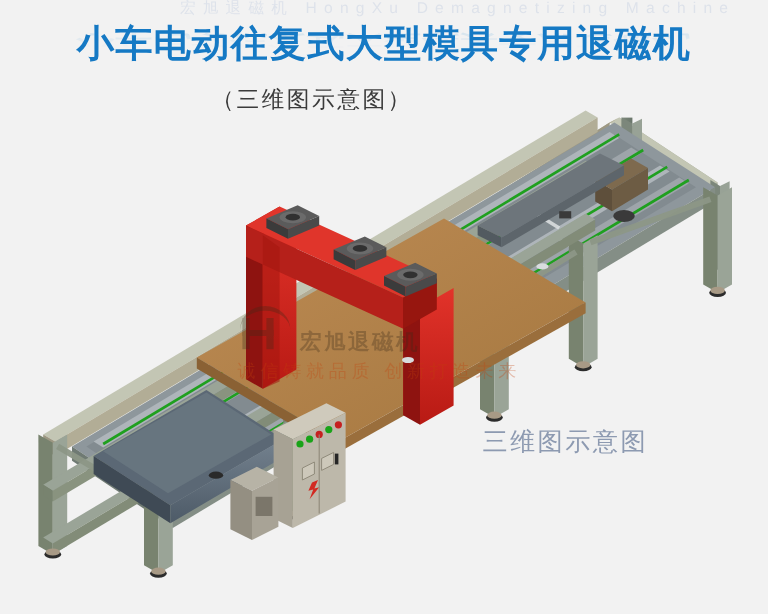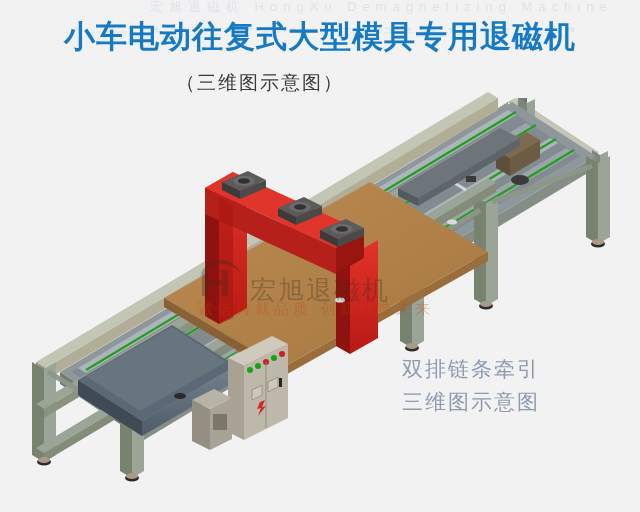--- a/index.html
+++ b/index.html
@@ -49,21 +49,21 @@
   .wm-logo{width:46px;height:40px;position:relative;flex:0 0 auto;}
   .wm-logo .bar{position:absolute;background:#3a2a18;}
   .wm-logo .l1{left:4px;top:10px;width:6px;height:26px;}
   .wm-logo .l2{left:24px;top:10px;width:6px;height:26px;}
   .wm-logo .l3{left:4px;top:20px;width:26px;height:5px;}
   .wm-logo .swoop{
     position:absolute;left:2px;top:0px;width:42px;height:16px;
     border-top:4px solid #3a2a18;border-radius:50%/100% 100% 0 0;
     border-left:none;border-right:none;border-bottom:none;
   }
-  .wm-cn{font-size:26px;font-weight:normal;color:#3a2a18;letter-spacing:2px;margin-left:6px;margin-top:21px;}
+  .wm-cn{font-size:18px;font-weight:bold;color:#3a2a18;letter-spacing:2px;margin-left:6px;margin-top:21px;}
   .wm-en{font-size:10px;color:#3a2a18;letter-spacing:.5px;margin:2px 0 0 52px;}
   .wm-slogan{
     position:absolute;left:198px;top:300px;width:300px;
     font-size:15px;color:#c2410c;letter-spacing:4px;opacity:.30;
     white-space:nowrap;pointer-events:none;
   }
   .wm-top{
     position:absolute;left:150px;top:-2px;width:420px;
     font-size:13px;color:#b9c6dd;letter-spacing:6px;opacity:.35;
     white-space:nowrap;pointer-events:none;
@@ -342,17 +342,16 @@
     </div>
   </div>
 
   <div class="wm-slogan">诚信铸就品质 创新打造未来</div>
 
   <div class="title-reflection">小车电动往复式大型模具专用退磁机</div>
   <div class="title">小车电动往复式大型模具专用退磁机</div>
   <div class="subtitle">（三维图示意图）</div>
 
   <div class="callout">
-    <div>双排链条牵引</div>
     <div>三维图示意图</div>
   </div>
 
 </div>
 
 </body></html>

